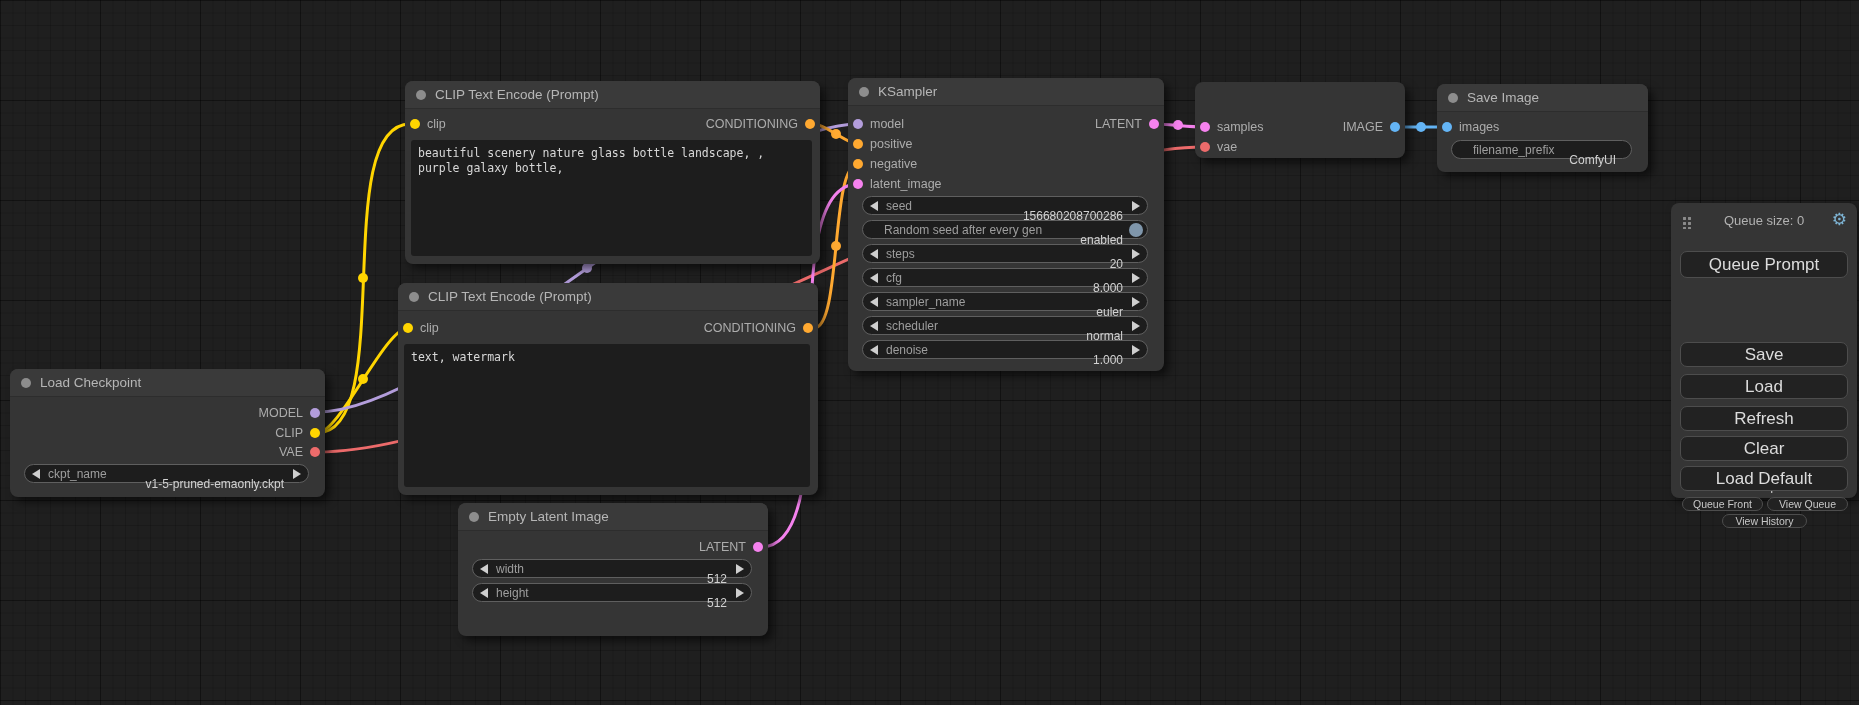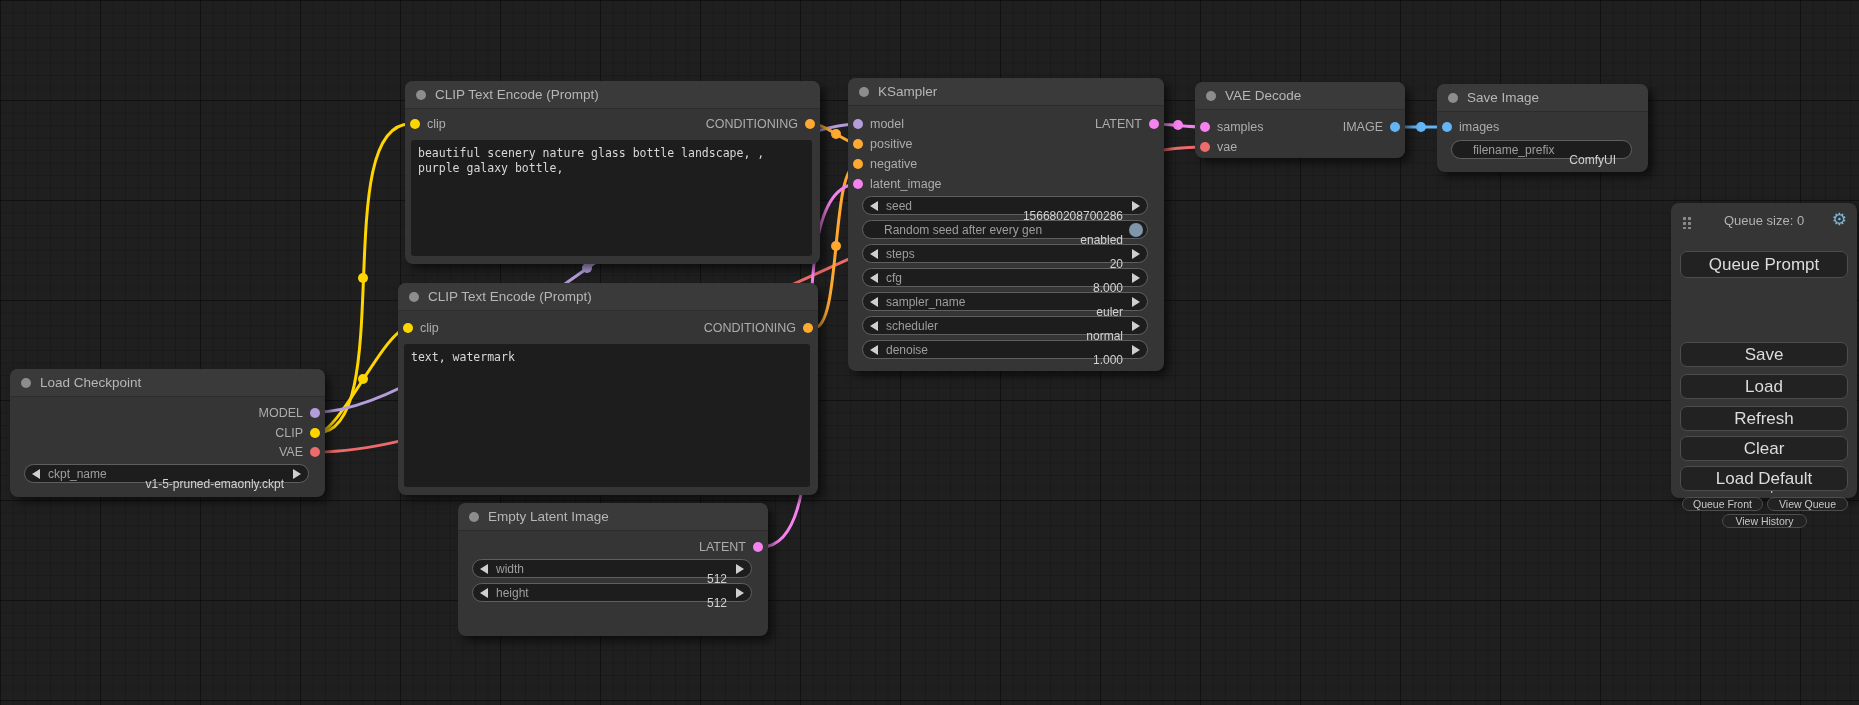--- a/index.html
+++ b/index.html
@@ -254,24 +254,20 @@
   </div>
   <div class="widget" style="top:262px">
     <span class="arr-l"></span>
     <span class="wlabel">denoise</span>
     <span class="wvalue">1.000</span>
     <span class="arr-r"></span>
   </div>
 </div>
 
 <div class="node" style="left:1195px;top:82px;width:210px;height:76px">
-  <div class="node-header">
-    <span class="header-dot"></span>
-    <span class="node-title">VAE Decode</span>
-  </div>
   <div class="slot-in" style="top:36px">
     <span class="dot dot-latent"></span>
       <span>samples</span>
   </div>
   <div class="slot-in" style="top:56px">
     <span class="dot dot-vae"></span>
       <span>vae</span>
   </div>
   <div class="slot-out" style="top:36px">
     <span>IMAGE</span>

